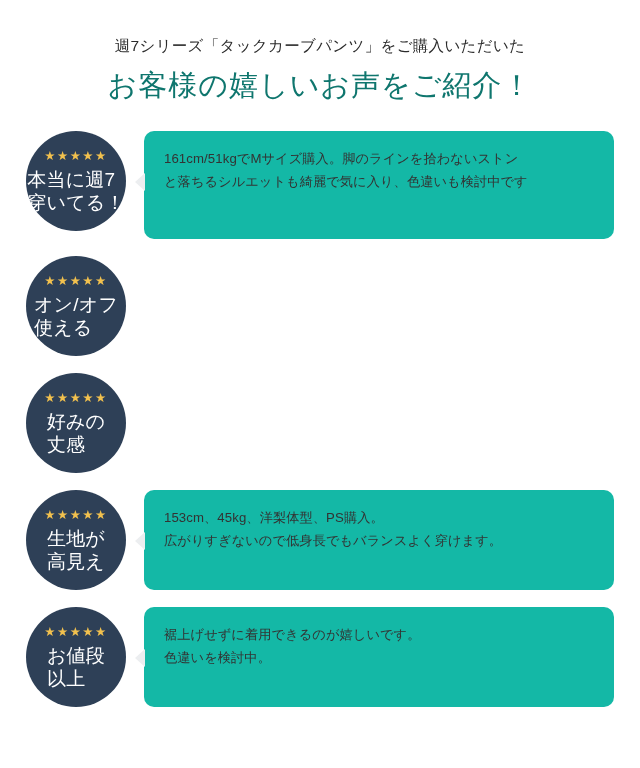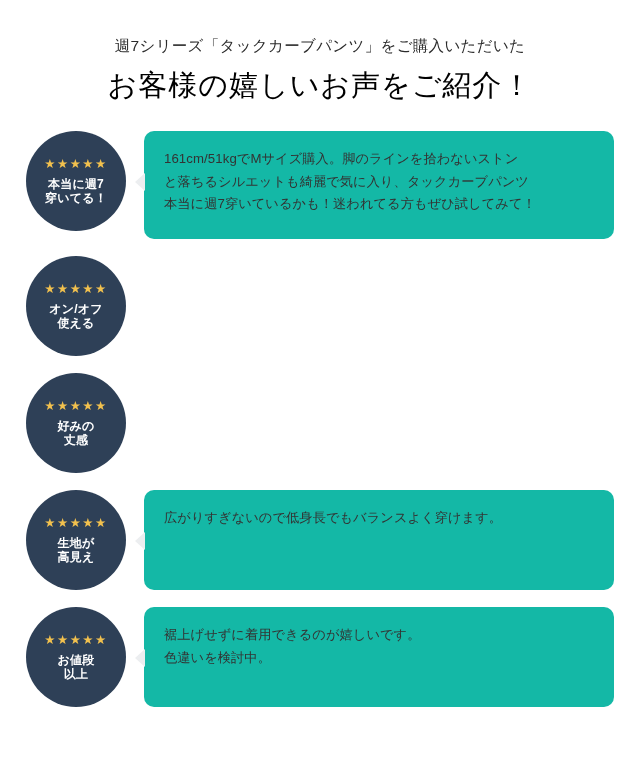--- a/index.html
+++ b/index.html
@@ -28,21 +28,21 @@
   .header .sub {
     font-size: 15.5px;
     color: #2b2b2b;
     letter-spacing: 0.3px;
     line-height: 1.5;
     font-weight: 400;
   }
   .header .main {
     margin-top: 10px;
     font-size: 29px;
-    color: #000000;
+    color: #0f766e;
     letter-spacing: 1px;
     font-weight: 400;
     line-height: 1.3;
   }
   .reviews {
     margin-top: 26px;
     display: flex;
     flex-direction: column;
     gap: 17px;
   }
@@ -66,24 +66,24 @@
     padding-top: 2px;
   }
   .badge .stars {
     color: #f2c14e;
     font-size: 12.5px;
     letter-spacing: 1.5px;
     line-height: 1;
     margin-bottom: 6px;
   }
   .badge .label {
-    font-size: 12px;
-    font-weight: bold;
+    font-size: 19px;
+    font-weight: normal;
     line-height: 1.22;
-    text-align: center;
+    text-align: left;
     letter-spacing: 0.2px;
   }
   .bubble {
     position: relative;
     flex: 1 1 auto;
     background: #14b8a6;
     border-radius: 10px;
     margin-left: 18px;
     padding: 17px 18px 16px 20px;
     box-sizing: border-box;
@@ -128,22 +128,21 @@
     <div class="review r-tall">
       <div class="badge">
         <div class="stars">★★★★★</div>
         <div class="label">
           <div>本当に週7</div>
           <div>穿いてる！</div>
         </div>
       </div>
       <div class="bubble">
         <div class="line">161cm/51kgでMサイズ購入。脚のラインを拾わないストン</div>
-        <div class="line">と落ちるシルエットも綺麗で気に入り、タックカーブパンツ</div>
-        <div class="line">本当に週7穿いているかも！迷われてる方もぜひ試してみて！</div>
+        <div class="line">と落ちるシルエットも綺麗で気に入り、色違いも検討中です</div>
       </div>
     </div>
 
     <div class="review r-tall">
       <div class="badge">
         <div class="stars">★★★★★</div>
         <div class="label">
           <div>オン/オフ</div>
           <div>使える</div>
         </div>
@@ -162,20 +161,21 @@
 
     <div class="review r-mid">
       <div class="badge">
         <div class="stars">★★★★★</div>
         <div class="label">
           <div>生地が</div>
           <div>高見え</div>
         </div>
       </div>
       <div class="bubble">
+        <div class="line">153cm、45kg、洋梨体型、PS購入。</div>
         <div class="line">広がりすぎないので低身長でもバランスよく穿けます。</div>
       </div>
     </div>
 
     <div class="review r-short">
       <div class="badge">
         <div class="stars">★★★★★</div>
         <div class="label">
           <div>お値段</div>
           <div>以上</div>

